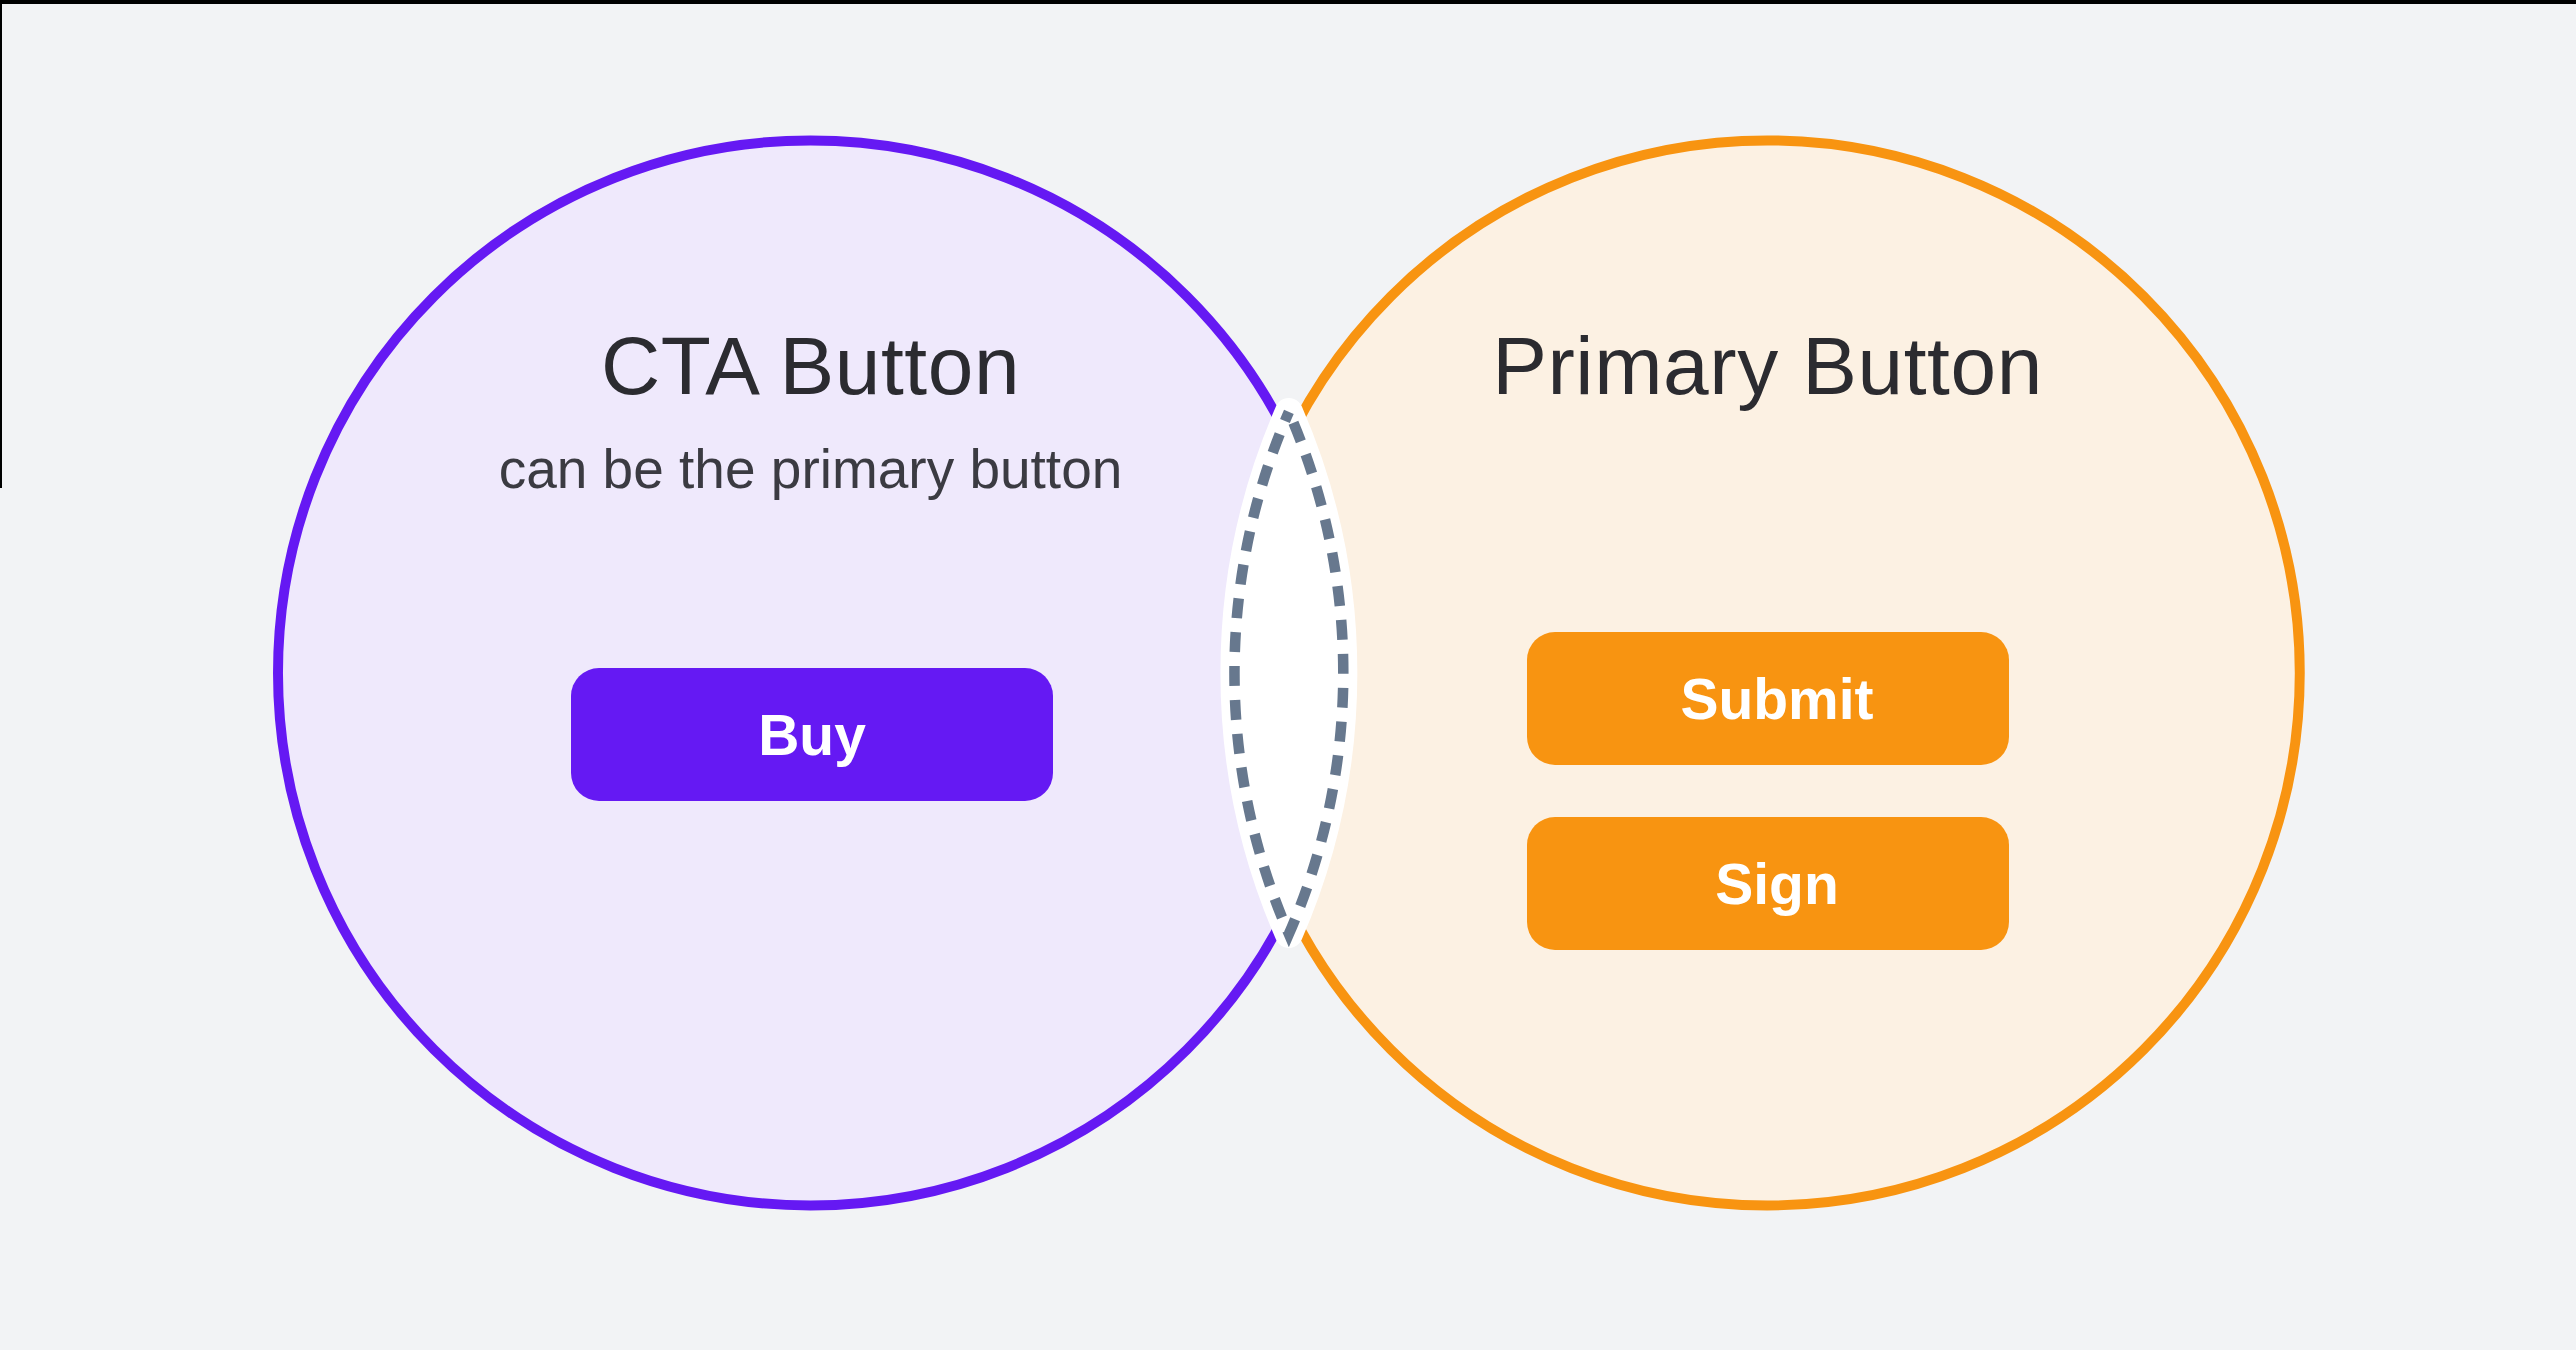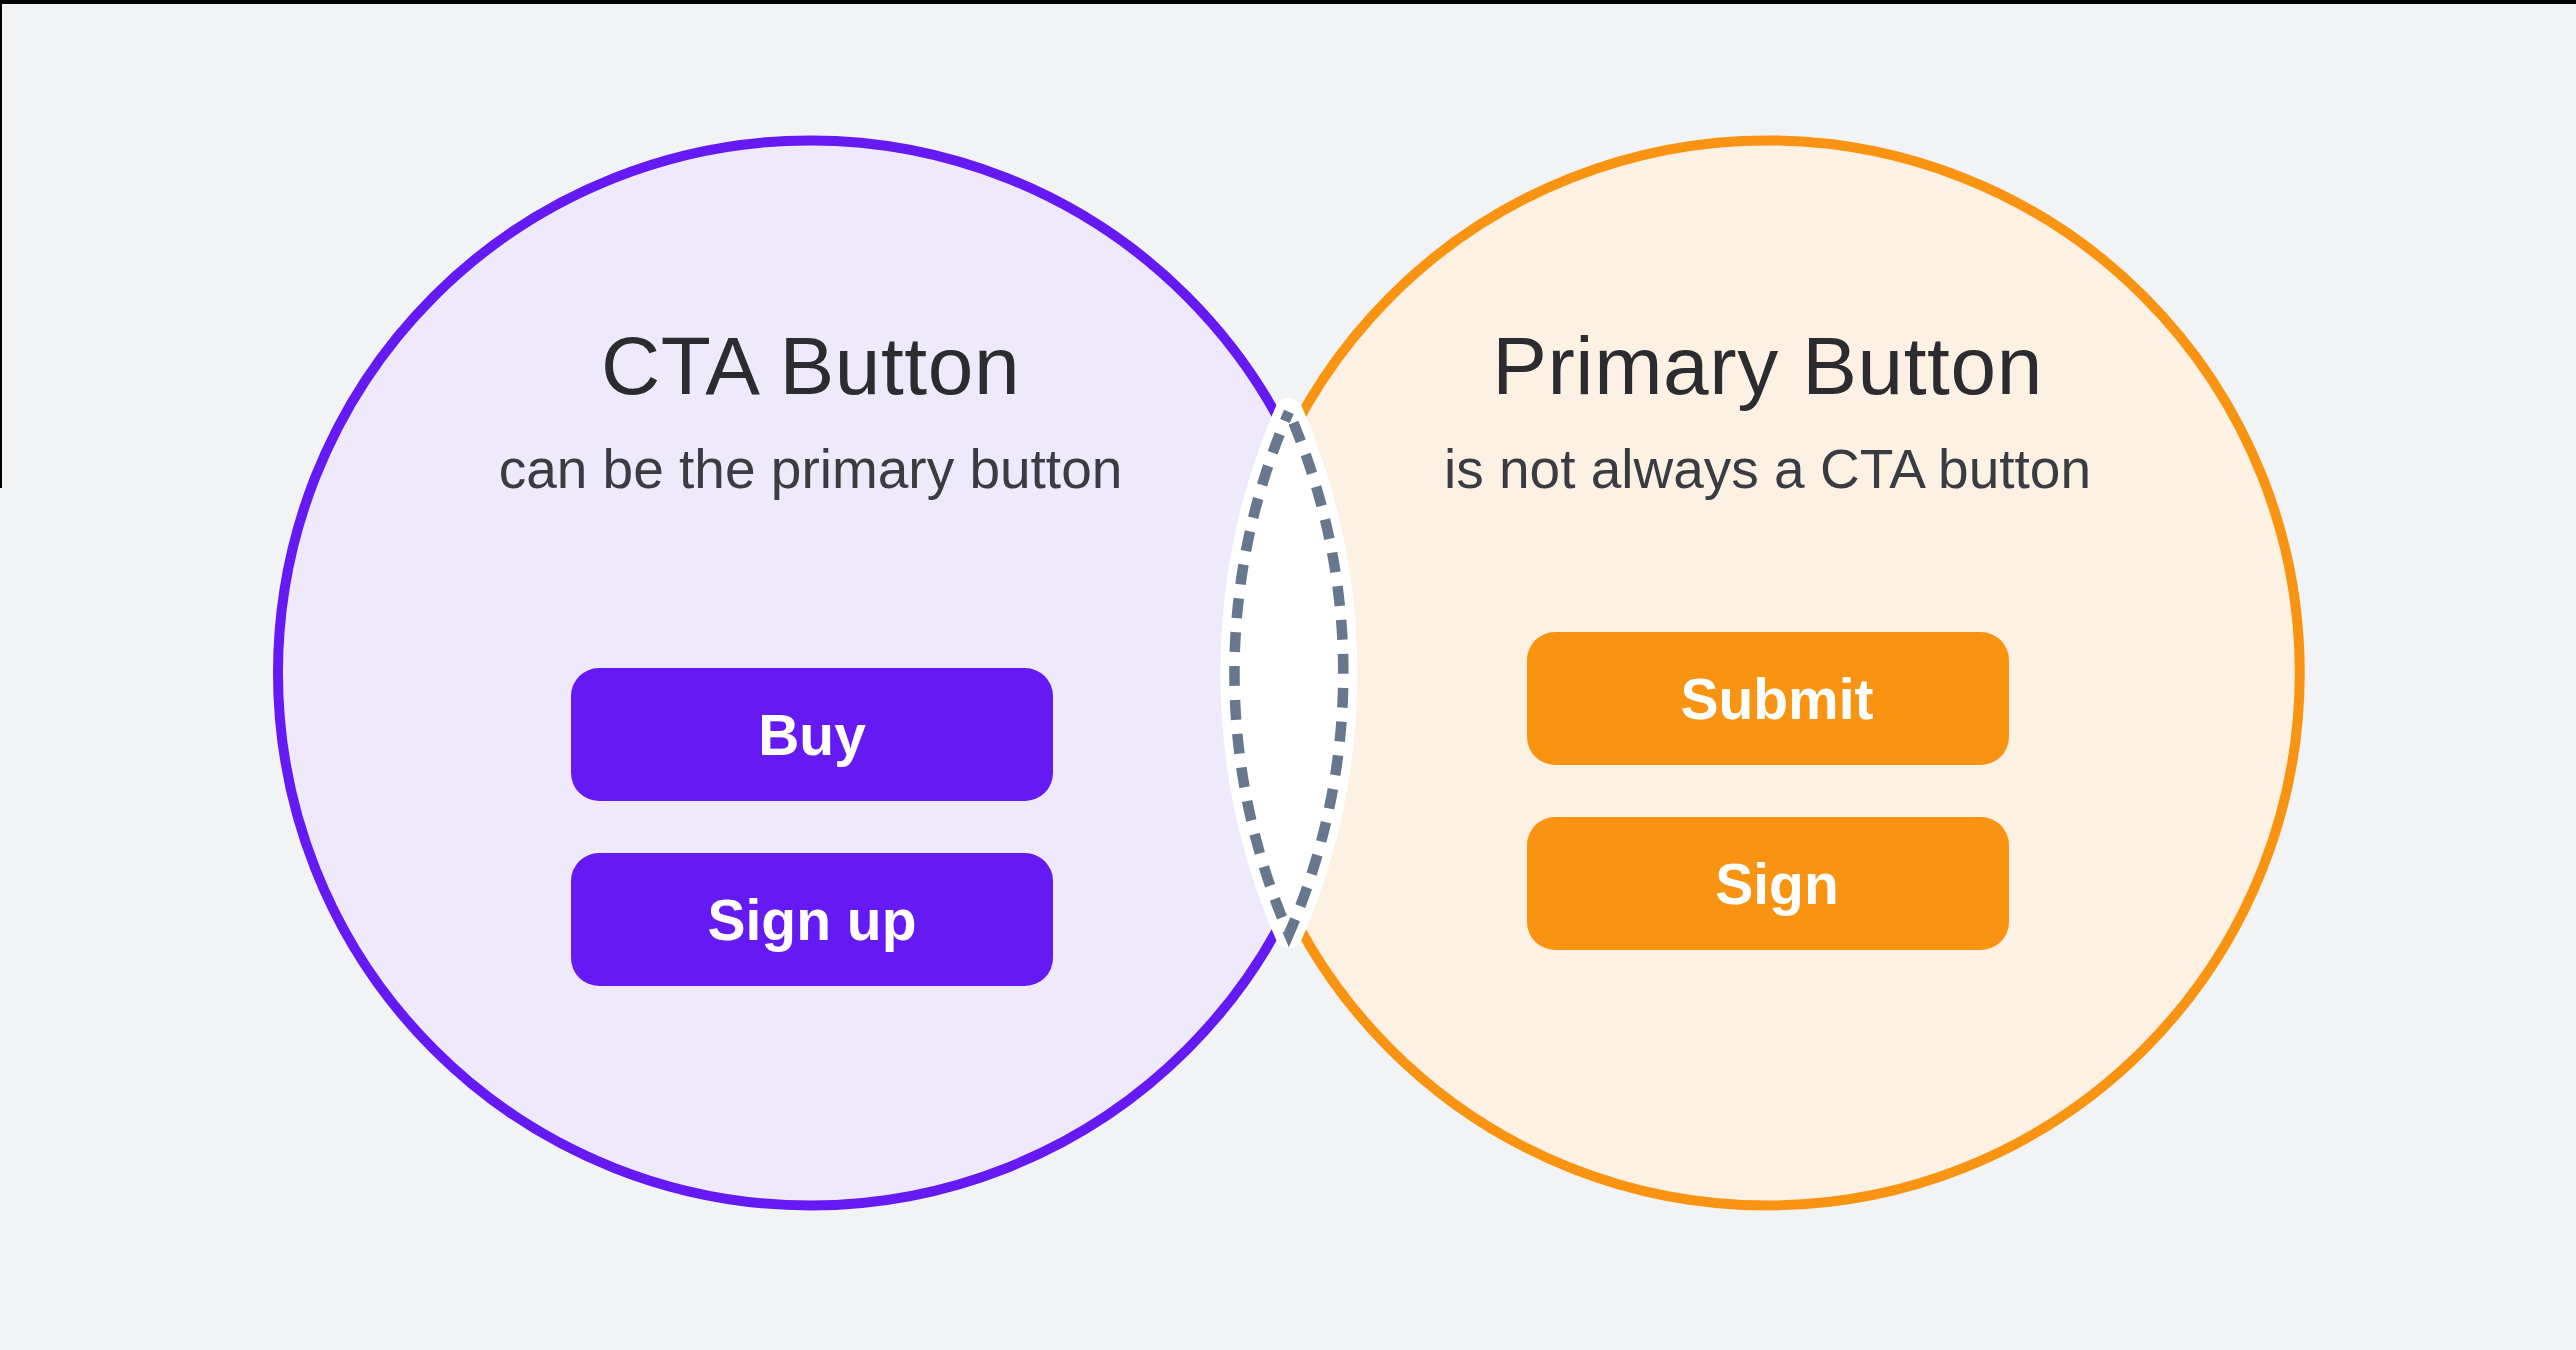--- a/index.html
+++ b/index.html
@@ -107,22 +107,20 @@
     <path class="lens-dash" d="M 2202 704 A 1116 1116 0 0 0 2202 1596 A 1116 1116 0 0 0 2202 704 Z"></path>
   </svg>
 
   <div class="frame-top"></div>
   <div class="frame-left"></div>
 
   <div class="txt title pos-left">CTA Button</div>
   <div class="txt title pos-right">Primary Button</div>
 
   <div class="txt subtitle pos-left">can be the primary button</div>
-  <div class="txt subtitle pos-right">is not always a CTA button</div>
 
   <button class="btn btn-purple bx-left by-top">Buy</button>
-  <button class="btn btn-purple bx-left by-bottom">Sign up</button>
 
   <button class="btn btn-orange bx-right by-top">Submit</button>
   <button class="btn btn-orange bx-right by-bottom">Sign</button>
 
 </div>
 
 
 </body></html>

